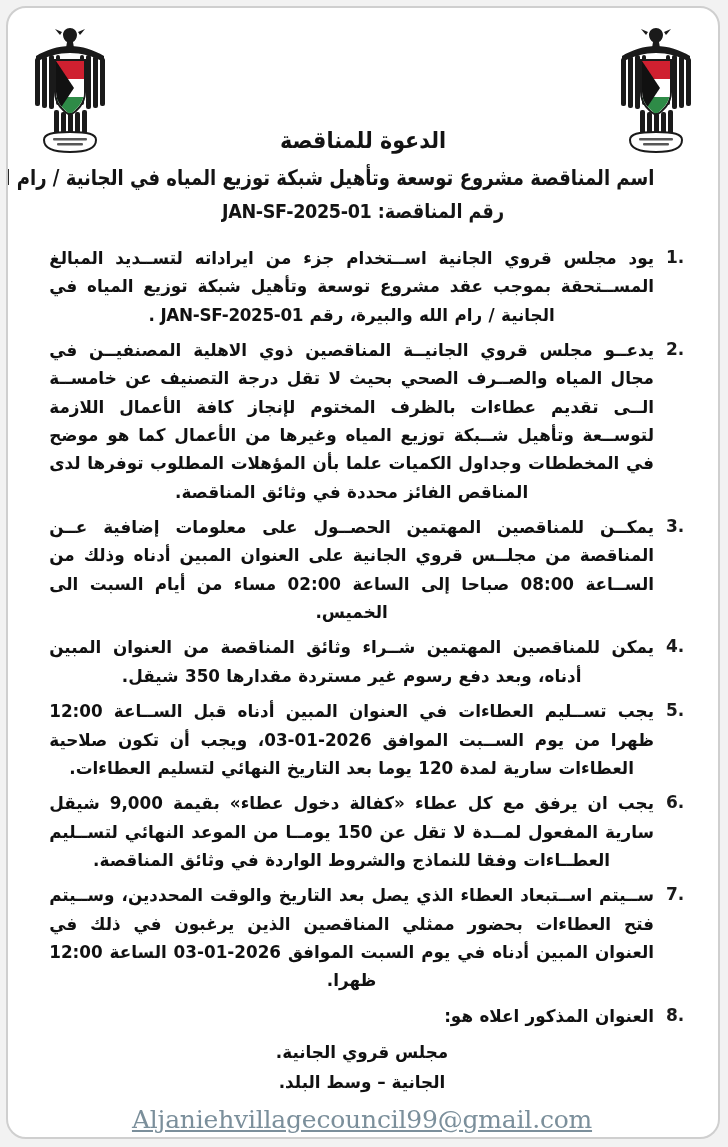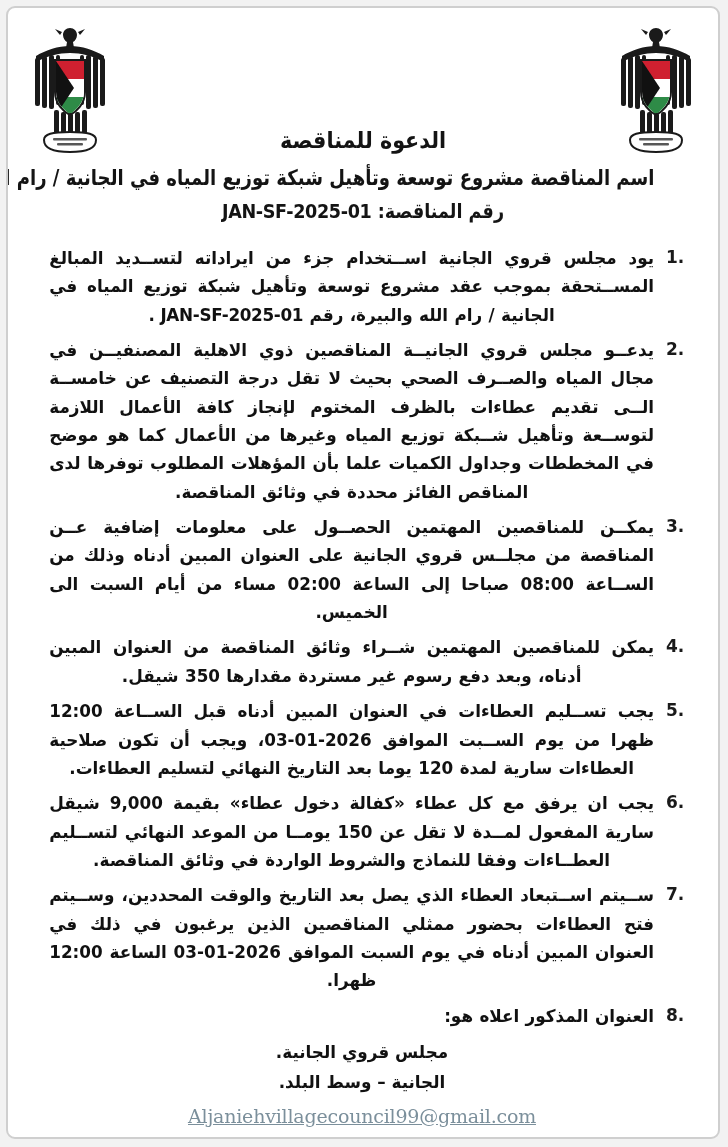--- a/index.html
+++ b/index.html
@@ -16,21 +16,21 @@
   }
 
   .page {
     position: absolute;
     left: 6px;
     top: 6px;
     width: 714px;
     height: 1133px;
     background: #ffffff;
     border: 2px solid #cfcfcf;
-    border-radius: 9px;
+    border-radius: 20px;
     box-sizing: border-box;
     overflow: hidden;
   }
 
   
   .header {
     position: relative;
     height: 228px;
   }
 
@@ -150,21 +150,21 @@
     font-weight: bold;
     font-size: 17.5px;
     color: #111111;
     line-height: 1.72;
     letter-spacing: -0.3px;
     transform: scaleX(0.96);
     transform-origin: center;
   }
   .addr-email {
     font-family: "DejaVu Serif", "Liberation Serif", serif;
-    font-size: 19px;
+    font-size: 25px;
     font-weight: normal;
     color: #7b8f9b;
     text-decoration: underline;
     direction: ltr;
     display: block;
     text-align: center;
     margin-top: 8px;
     margin-bottom: 6px;
     letter-spacing: -0.2px;
   }

